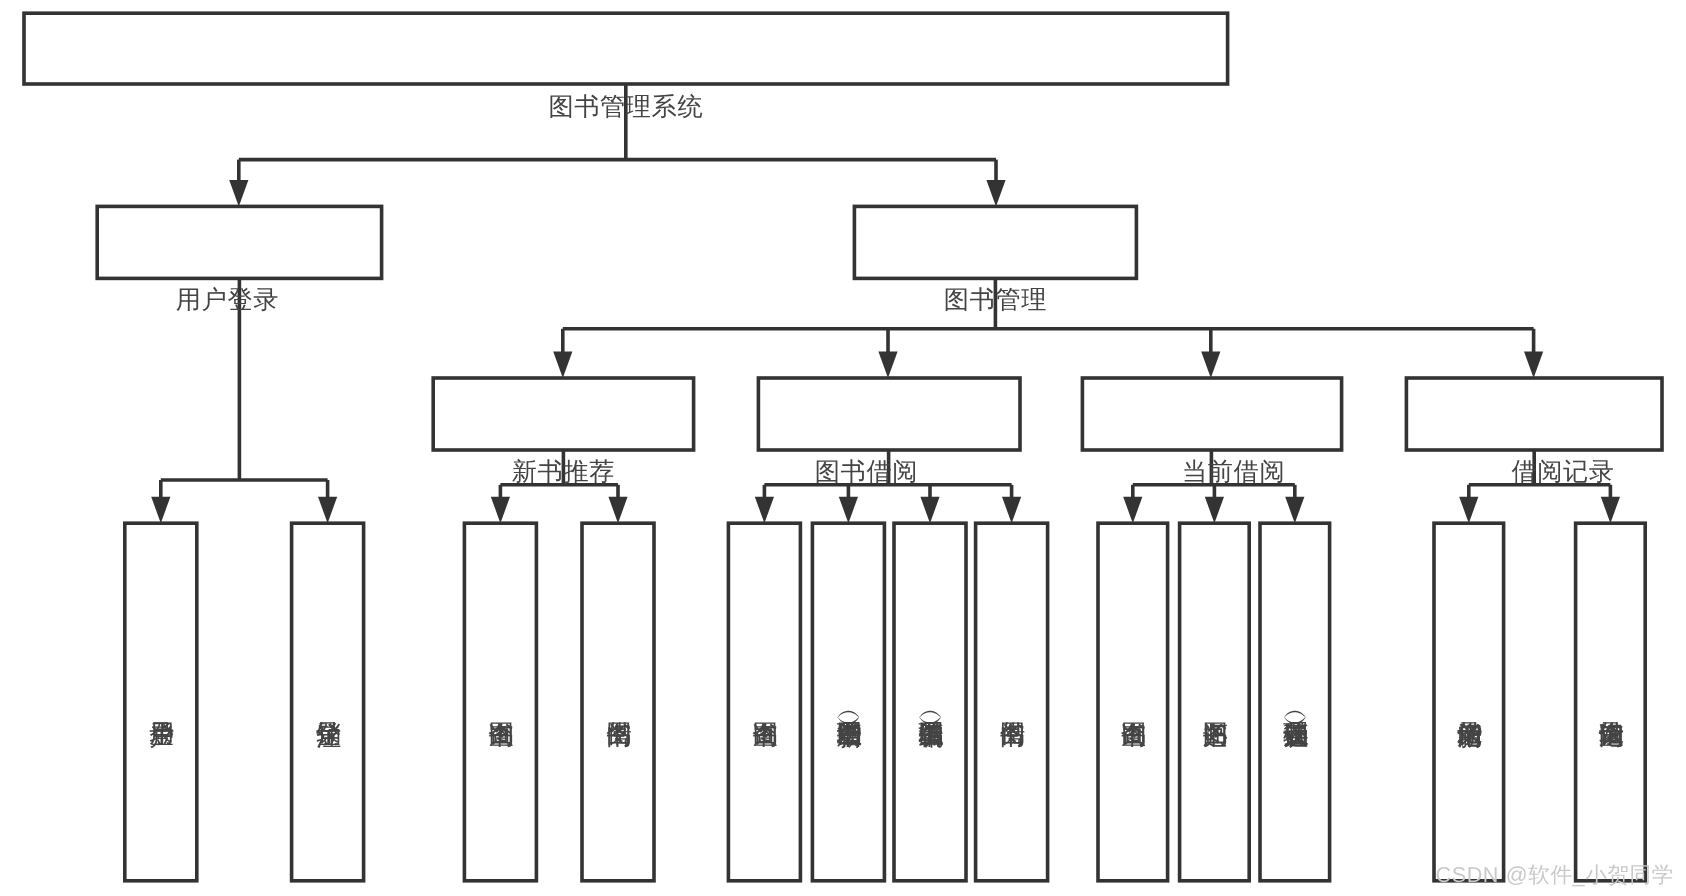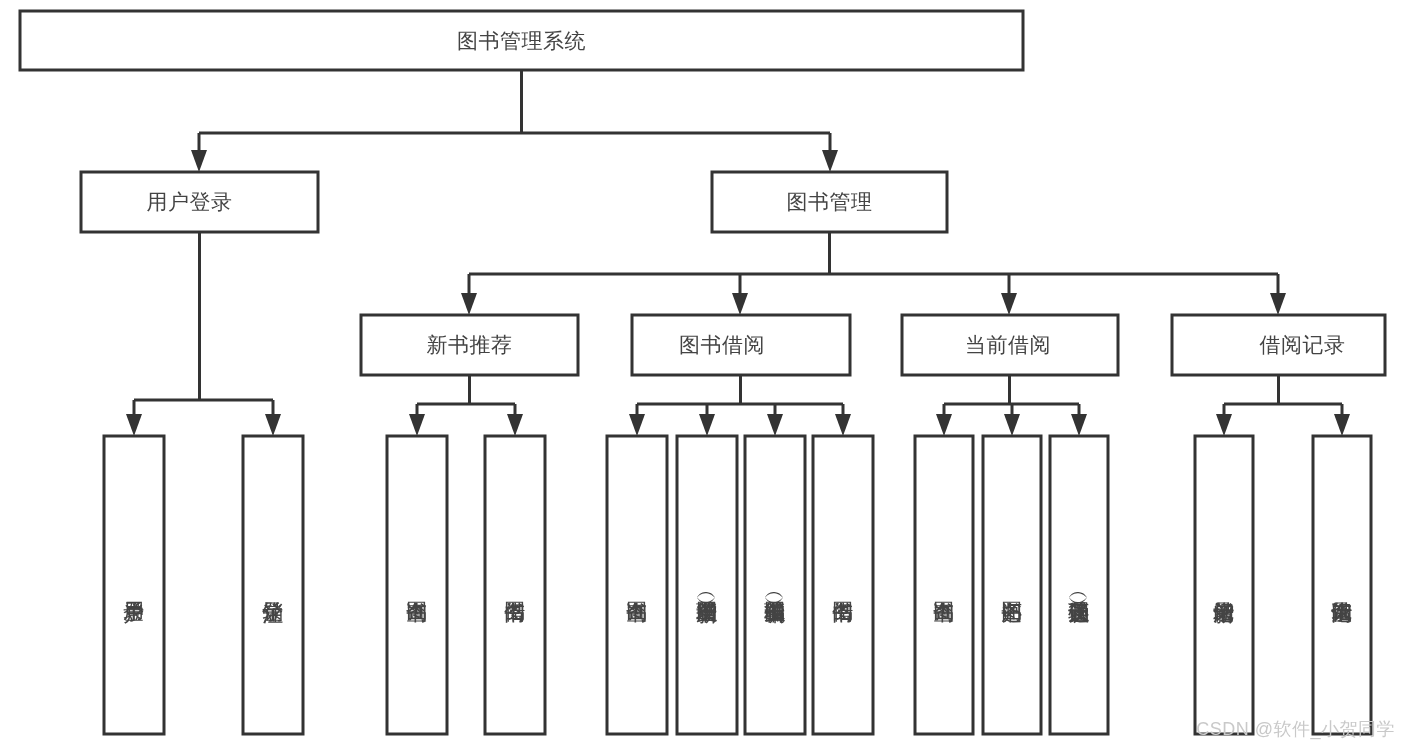--- a/index.html
+++ b/index.html
@@ -45,20 +45,21 @@
     position: absolute;
     display: flex;
     align-items: center;
     justify-content: center;
     color: #444444;
     font-family: "Liberation Sans", "DejaVu Sans", sans-serif;
     font-size: 21px;
     letter-spacing: 0.5px;
     white-space: nowrap;
     pointer-events: none;
+    margin-top: 48px;
   }
   .node-label-v {
     position: absolute;
     display: flex;
     align-items: center;
     justify-content: center;
     color: #444444;
     font-family: "Liberation Sans", "DejaVu Sans", sans-serif;
     font-size: 21px;
     line-height: 1.22;
@@ -175,21 +176,21 @@
 
     </g>
   </svg>
 
   <div id="labels-layer">
       <div class="node-label-h" style="left: 20px; top: 11px; width: 1003px; height: 59px;">图书管理系统</div>
       <div class="node-label-h" style="left: 81px; top: 172px; width: 217px; height: 60px; border-radius: 18px;">用户登录</div>
       <div class="node-label-h" style="left: 712px; top: 172px; width: 235px; height: 60px;">图书管理</div>
       <div class="node-label-h" style="left: 361px; top: 315px; width: 217px; height: 60px; font-family: Liberation Serif, serif;">新书推荐</div>
       <div class="node-label-h" style="left: 632px; top: 315px; width: 180px; height: 60px;">图书借阅</div>
-      <div class="node-label-h" style="left: 882px; top: 315px; width: 252px; height: 60px;">当前借阅</div>
+      <div class="node-label-h" style="left: 902px; top: 315px; width: 252px; height: 60px;">当前借阅</div>
       <div class="node-label-h" style="left: 1172px; top: 315px; width: 213px; height: 60px; padding-left: 24px;">借阅记录</div>
       <div class="node-label-v" style="left: 104px; top: 436px; width: 60px; height: 298px;">用户登录</div>
       <div class="node-label-v" style="left: 243px; top: 436px; width: 60px; height: 298px;">注销登录</div>
       <div class="node-label-v" style="left: 387px; top: 436px; width: 60px; height: 298px;">查询图书</div>
       <div class="node-label-v" style="left: 485px; top: 436px; width: 60px; height: 298px;">借阅图书</div>
       <div class="node-label-v" style="left: 607px; top: 436px; width: 60px; height: 298px;">查询图书</div>
       <div class="node-label-v" style="left: 677px; top: 436px; width: 60px; height: 298px;">新增图书（管理员）</div>
       <div class="node-label-v" style="left: 745px; top: 436px; width: 60px; height: 298px;">编辑图书（管理员）</div>
       <div class="node-label-v" style="left: 813px; top: 436px; width: 60px; height: 298px;">借阅图书</div>
       <div class="node-label-v" style="left: 915px; top: 436px; width: 58px; height: 298px;">查询图书</div>

